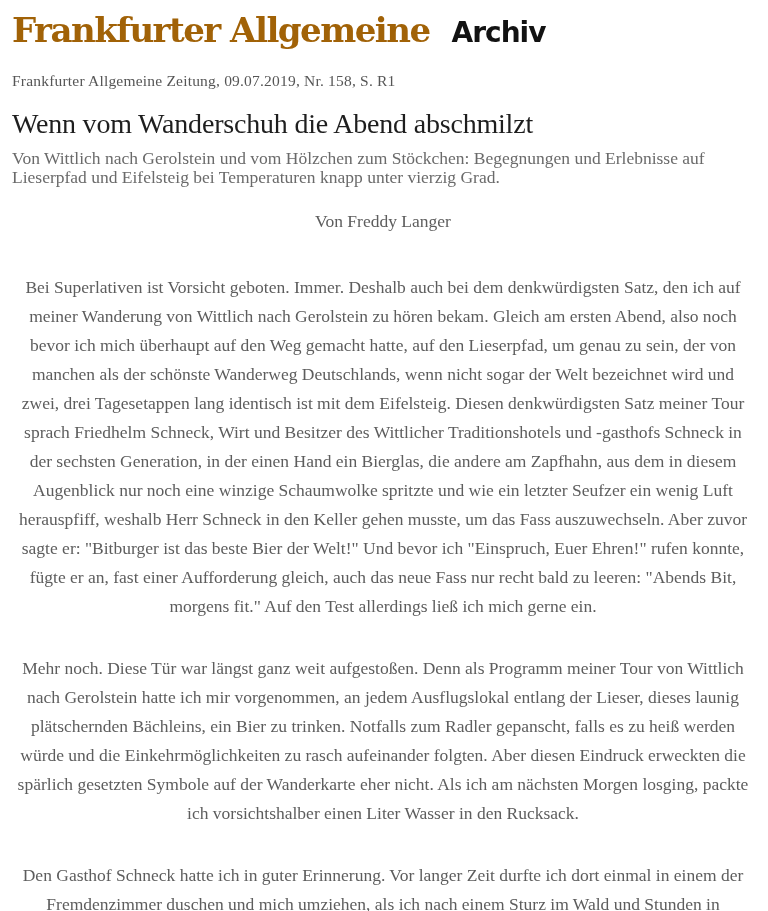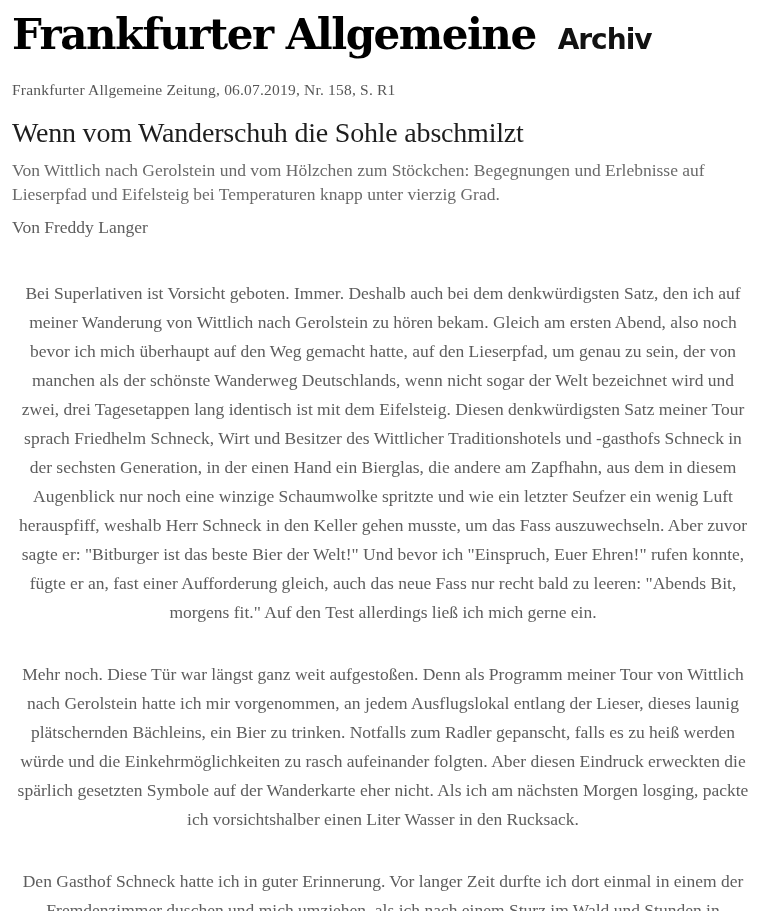--- a/index.html
+++ b/index.html
@@ -14,23 +14,23 @@
 
   
   .masthead {
     margin-top: 2px;
     margin-bottom: 22px;
     white-space: nowrap;
   }
   .logo-fraktur {
     font-family: "DejaVu Serif", serif;
     font-weight: 700;
-    font-size: 42px;
+    font-size: 34px;
     letter-spacing: -1.5px;
-    color: #000000;
+    color: #a16207;
   }
   .logo-sans {
     font-family: "DejaVu Sans", "Liberation Sans", sans-serif;
     font-weight: 700;
     font-size: 28px;
     letter-spacing: -1px;
     color: #121212;
     margin-left: 22px;
   }
 
@@ -45,52 +45,53 @@
     font-family: "Liberation Serif", serif;
     font-weight: 400;
     font-size: 28px;
     color: #1e1e1e;
     letter-spacing: -0.2px;
     margin-bottom: 9px;
   }
 
   .article-subtitle {
     font-size: 17.5px;
-    line-height: 24px;
+    line-height: 19px;
     color: #6a6a6a;
     max-width: 742px;
-    margin-bottom: 11px;
+    margin-bottom: 24px;
   }
 
   .byline {
     font-size: 17.5px;
     color: #5d5d5d;
     margin-bottom: 41px;
+    text-align: center;
   }
 
   .body-paragraph {
     font-size: 17.5px;
     line-height: 29px;
     color: #5d5d5d;
     max-width: 742px;
     margin-bottom: 33px;
     text-align: center;
   }
 </style>
 </head>
 <body>
 
 <header class="masthead">
   <span class="logo-fraktur">Frankfurter Allgemeine</span><span class="logo-sans">Archiv</span>
 </header>
 
-<div class="citation">Frankfurter Allgemeine Zeitung, 06.07.2019, Nr. 158, S. R1</div>
+<div class="citation">Frankfurter Allgemeine Zeitung, 09.07.2019, Nr. 158, S. R1</div>
 
 <article>
-  <h1 class="article-title">Wenn vom Wanderschuh die Sohle abschmilzt</h1>
+  <h1 class="article-title">Wenn vom Wanderschuh die Abend abschmilzt</h1>
 
   <p class="article-subtitle">Von Wittlich nach Gerolstein und vom Hölzchen zum Stöckchen: Begegnungen und Erlebnisse auf Lieserpfad und Eifelsteig bei Temperaturen knapp unter vierzig Grad.</p>
 
   <p class="byline">Von Freddy Langer</p>
 
   <p class="body-paragraph">Bei Superlativen ist Vorsicht geboten. Immer. Deshalb auch bei dem denkwürdigsten Satz, den ich auf meiner Wanderung von Wittlich nach Gerolstein zu hören bekam. Gleich am ersten Abend, also noch bevor ich mich überhaupt auf den Weg gemacht hatte, auf den Lieserpfad, um genau zu sein, der von manchen als der schönste Wanderweg Deutschlands, wenn nicht sogar der Welt bezeichnet wird und zwei, drei Tagesetappen lang identisch ist mit dem Eifelsteig. Diesen denkwürdigsten Satz meiner Tour sprach Friedhelm Schneck, Wirt und Besitzer des Wittlicher Traditionshotels und -gasthofs Schneck in der sechsten Generation, in der einen Hand ein Bierglas, die andere am Zapfhahn, aus dem in diesem Augenblick nur noch eine winzige Schaumwolke spritzte und wie ein letzter Seufzer ein wenig Luft herauspfiff, weshalb Herr Schneck in den Keller gehen musste, um das Fass auszuwechseln. Aber zuvor sagte er: "Bitburger ist das beste Bier der Welt!" Und bevor ich "Einspruch, Euer Ehren!" rufen konnte, fügte er an, fast einer Aufforderung gleich, auch das neue Fass nur recht bald zu leeren: "Abends Bit, morgens fit." Auf den Test allerdings ließ ich mich gerne ein.</p>
 
   <p class="body-paragraph">Mehr noch. Diese Tür war längst ganz weit aufgestoßen. Denn als Programm meiner Tour von Wittlich nach Gerolstein hatte ich mir vorgenommen, an jedem Ausflugslokal entlang der Lieser, dieses launig plätschernden Bächleins, ein Bier zu trinken. Notfalls zum Radler gepanscht, falls es zu heiß werden würde und die Einkehrmöglichkeiten zu rasch aufeinander folgten. Aber diesen Eindruck erweckten die spärlich gesetzten Symbole auf der Wanderkarte eher nicht. Als ich am nächsten Morgen losging, packte ich vorsichtshalber einen Liter Wasser in den Rucksack.</p>
 
   <p class="body-paragraph">Den Gasthof Schneck hatte ich in guter Erinnerung. Vor langer Zeit durfte ich dort einmal in einem der Fremdenzimmer duschen und mich umziehen, als ich nach einem Sturz im Wald und Stunden in strömendem Regen wie ein begossener Pudel, und ein von Kopf bis Fuß verdreckter dazu, in die Gaststube getreten war. Damals reichte die Zeit nur für ein kleines Bier, dann nahm ich ein Taxi zum Bahnhof und fuhr von dort aus mit Umstieg in Koblenz durch eine vorweihnachtliche Nacht nach Hause, aber ich hatte versprochen wiederzukommen. Dass bis dahin zehneinhalb Jahre vergehen würden, hatte ich freilich nicht geahnt.</p>

